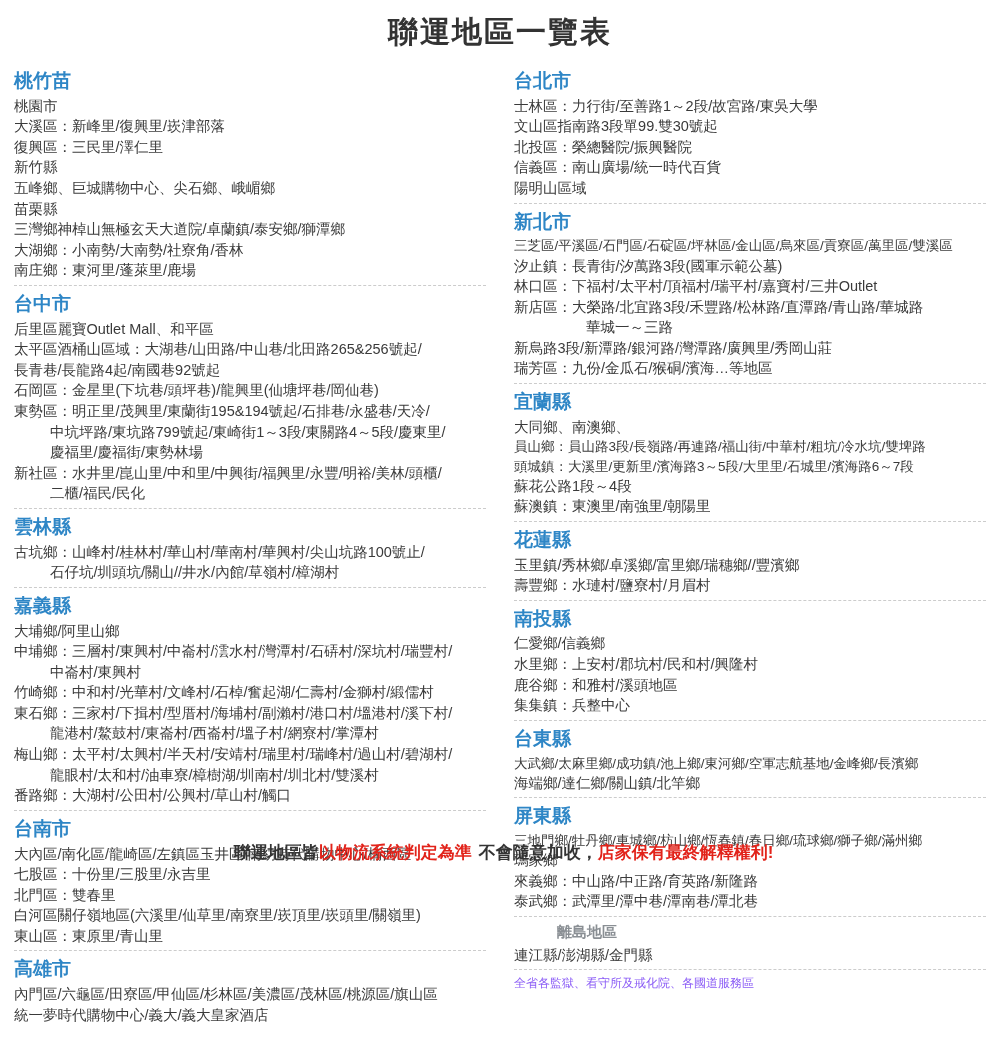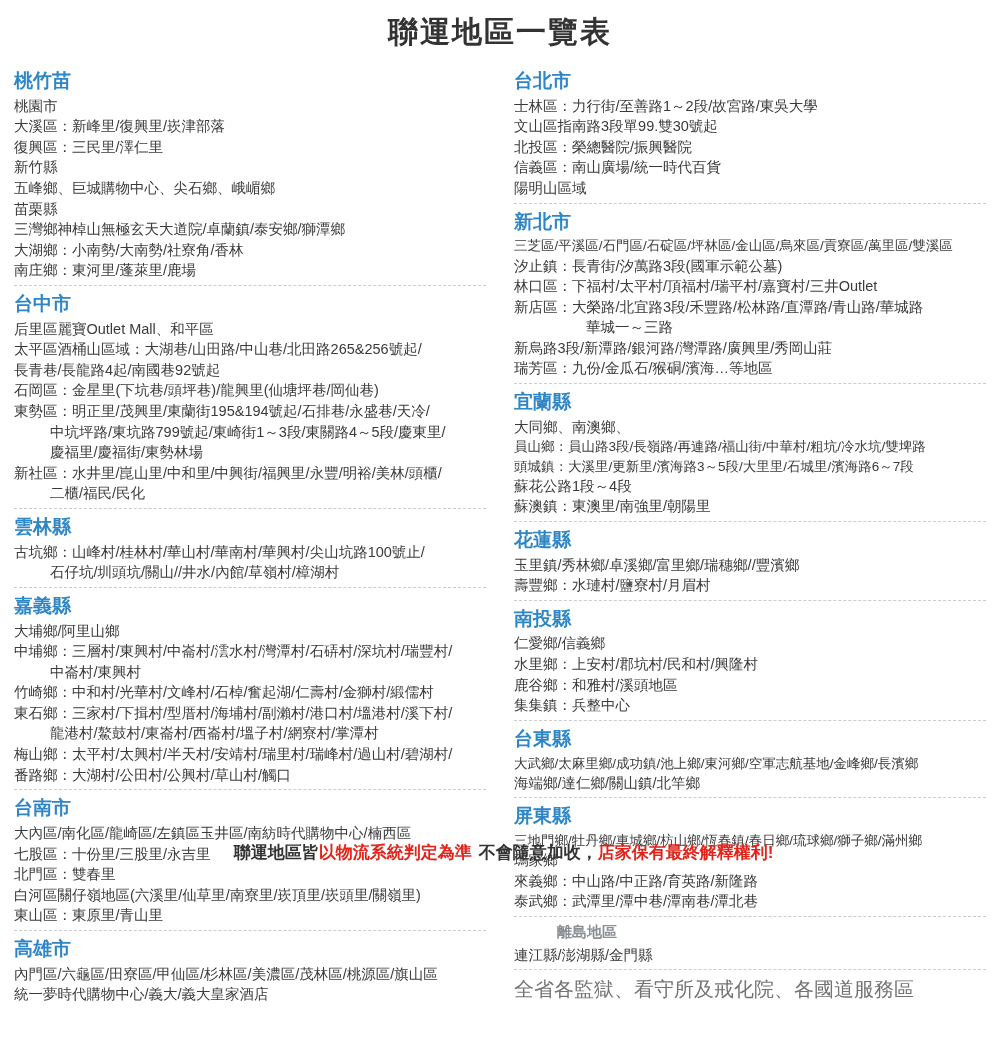--- a/index.html
+++ b/index.html
@@ -66,22 +66,22 @@
   .line {
     font-size: 14.5px;
     line-height: 1.42;
     color: #3a3a3a;
     white-space: pre-wrap;
   }
   .line.indent-1 { padding-left: 36px; }
   .line.indent-2 { padding-left: 72px; }
   .line.small { font-size: 13.5px; }
   .note-line {
-    font-size: 20px;
-    color: #737373;
+    font-size: 12px;
+    color: #8b5cf6;
     line-height: 1.5;
     padding-top: 2px;
   }
   .footer {
     position: absolute;
     left: 0;
     right: 0;
     bottom: 8px;
     text-align: center;
     font-size: 17px;
@@ -136,20 +136,21 @@
 
       <div class="region">
         <div class="region-head">嘉義縣</div>
         <div class="line">大埔鄉/阿里山鄉</div>
         <div class="line">中埔鄉：三層村/東興村/中崙村/澐水村/灣潭村/石硦村/深坑村/瑞豐村/</div>
         <div class="line indent-1">中崙村/東興村</div>
         <div class="line">竹崎鄉：中和村/光華村/文峰村/石棹/奮起湖/仁壽村/金獅村/緞儒村</div>
         <div class="line">東石鄉：三家村/下揖村/型厝村/海埔村/副瀨村/港口村/塭港村/溪下村/</div>
         <div class="line indent-1">龍港村/鰲鼓村/東崙村/西崙村/塭子村/網寮村/掌潭村</div>
         <div class="line">梅山鄉：太平村/太興村/半天村/安靖村/瑞里村/瑞峰村/過山村/碧湖村/</div>
+        <div class="line indent-1">龍眼村/太和村/油車寮/樟樹湖/圳南村/圳北村/雙溪村</div>
         <div class="line">番路鄉：大湖村/公田村/公興村/草山村/觸口</div>
       </div>
 
       <div class="region">
         <div class="region-head">台南市</div>
         <div class="line">大內區/南化區/龍崎區/左鎮區玉井區/南紡時代購物中心/楠西區</div>
         <div class="line">七股區：十份里/三股里/永吉里</div>
         <div class="line">北門區：雙春里</div>
         <div class="line">白河區關仔嶺地區(六溪里/仙草里/南寮里/崁頂里/崁頭里/關嶺里)</div>
         <div class="line">東山區：東原里/青山里</div>

